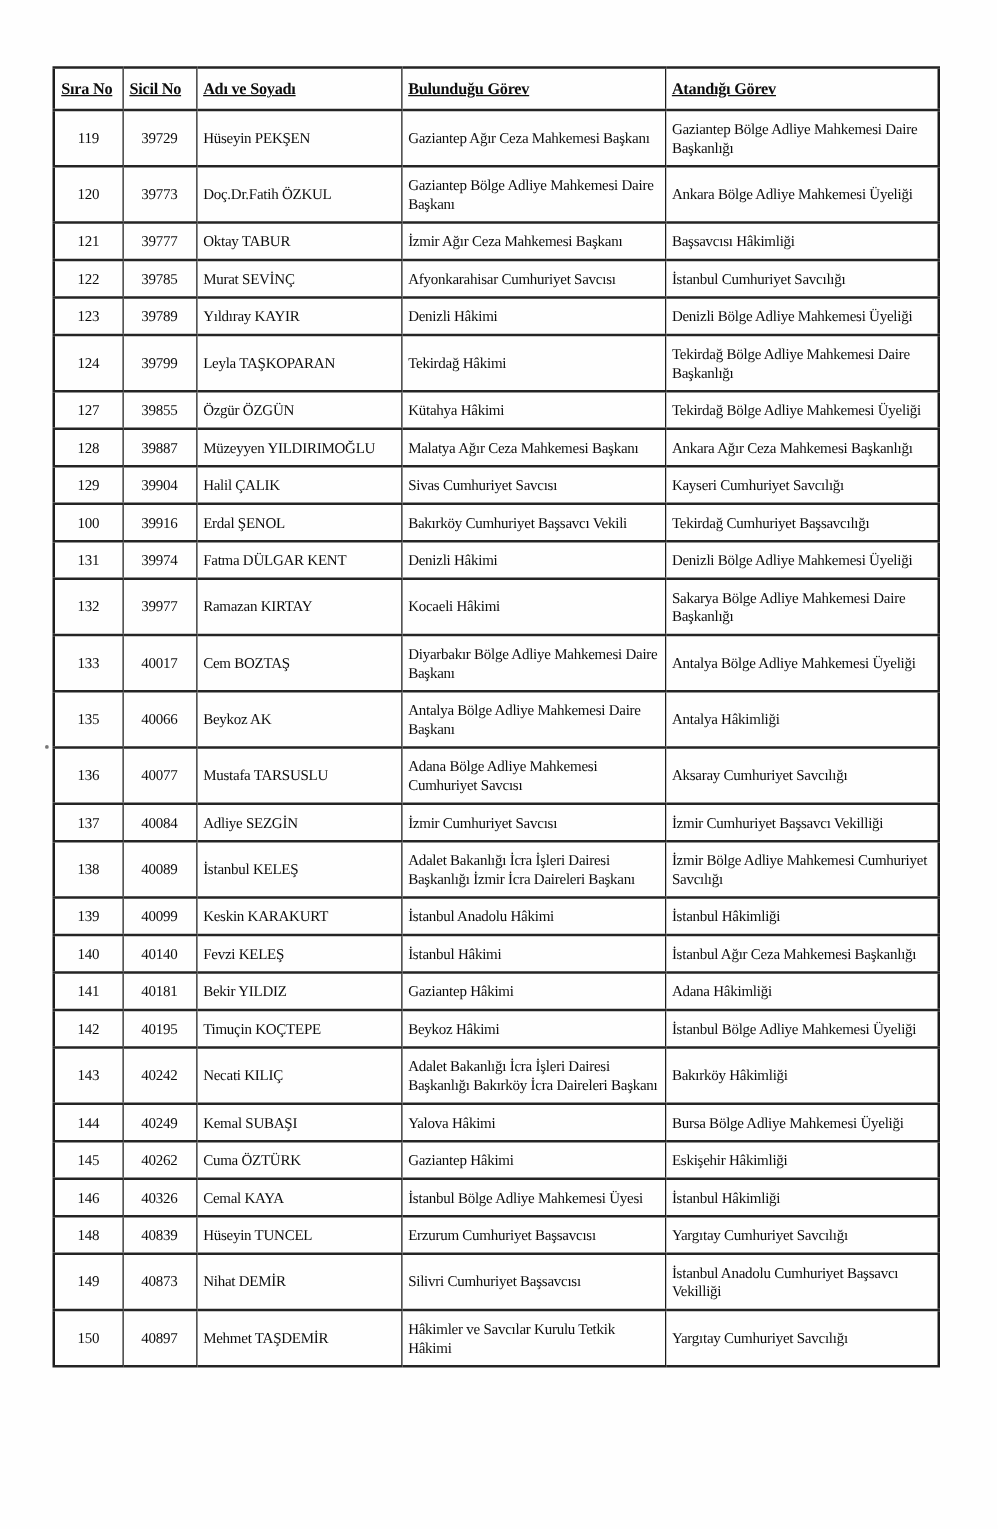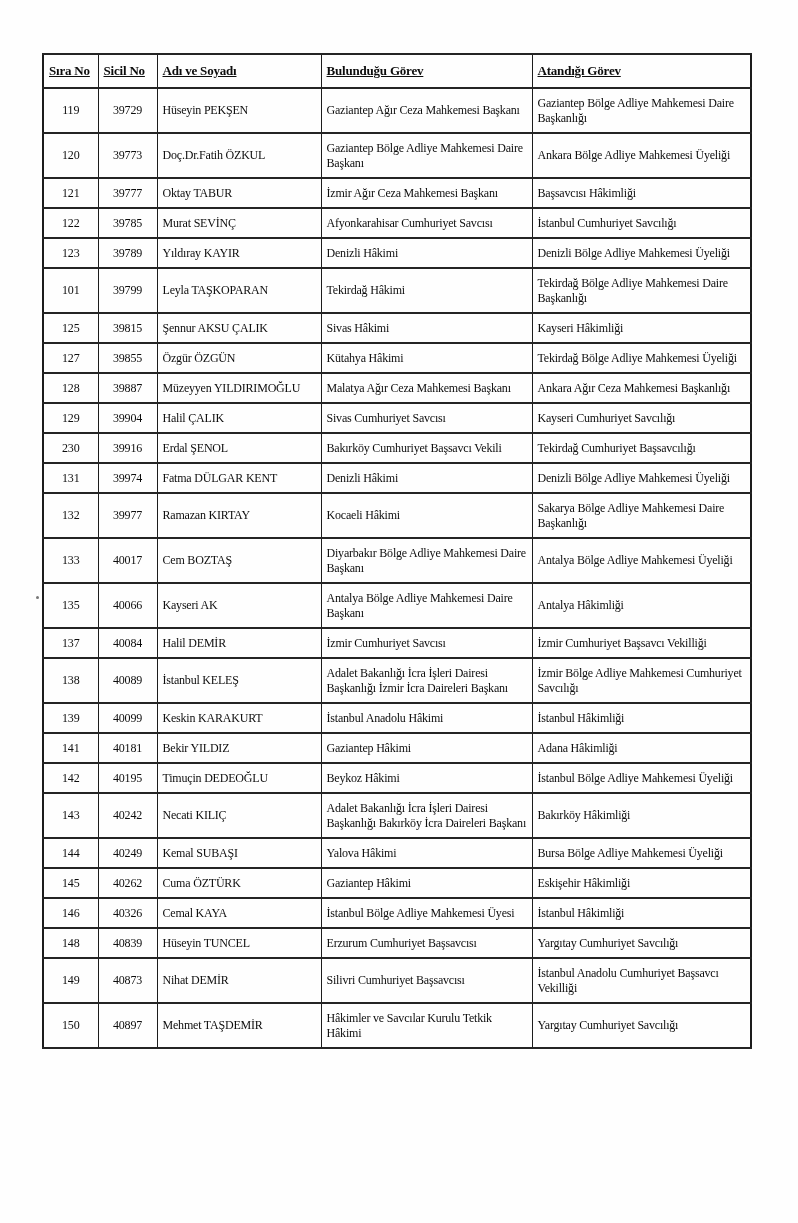--- a/index.html
+++ b/index.html
@@ -119,32 +119,25 @@
           <td class="c4">İstanbul Cumhuriyet Savcılığı</td>
         </tr>
         <tr>
           <td class="c0">123</td>
           <td class="c1">39789</td>
           <td class="c2">Yıldıray KAYIR</td>
           <td class="c3">Denizli Hâkimi</td>
           <td class="c4">Denizli Bölge Adliye Mahkemesi Üyeliği</td>
         </tr>
         <tr>
-          <td class="c0">101</td>
+          <td class="c0">124</td>
           <td class="c1">39799</td>
           <td class="c2">Leyla TAŞKOPARAN</td>
           <td class="c3">Tekirdağ Hâkimi</td>
           <td class="c4">Tekirdağ Bölge Adliye Mahkemesi Daire Başkanlığı</td>
-        </tr>
-        <tr>
-          <td class="c0">125</td>
-          <td class="c1">39815</td>
-          <td class="c2">Şennur AKSU ÇALIK</td>
-          <td class="c3">Sivas Hâkimi</td>
-          <td class="c4">Kayseri Hâkimliği</td>
         </tr>
         <tr>
           <td class="c0">127</td>
           <td class="c1">39855</td>
           <td class="c2">Özgür ÖZGÜN</td>
           <td class="c3">Kütahya Hâkimi</td>
           <td class="c4">Tekirdağ Bölge Adliye Mahkemesi Üyeliği</td>
         </tr>
         <tr>
           <td class="c0">128</td>
@@ -154,21 +147,21 @@
           <td class="c4">Ankara Ağır Ceza Mahkemesi Başkanlığı</td>
         </tr>
         <tr>
           <td class="c0">129</td>
           <td class="c1">39904</td>
           <td class="c2">Halil ÇALIK</td>
           <td class="c3">Sivas Cumhuriyet Savcısı</td>
           <td class="c4">Kayseri Cumhuriyet Savcılığı</td>
         </tr>
         <tr>
-          <td class="c0">230</td>
+          <td class="c0">100</td>
           <td class="c1">39916</td>
           <td class="c2">Erdal ŞENOL</td>
           <td class="c3">Bakırköy Cumhuriyet Başsavcı Vekili</td>
           <td class="c4">Tekirdağ Cumhuriyet Başsavcılığı</td>
         </tr>
         <tr>
           <td class="c0">131</td>
           <td class="c1">39974</td>
           <td class="c2">Fatma DÜLGAR KENT</td>
           <td class="c3">Denizli Hâkimi</td>
@@ -184,56 +177,70 @@
         <tr>
           <td class="c0">133</td>
           <td class="c1">40017</td>
           <td class="c2">Cem BOZTAŞ</td>
           <td class="c3">Diyarbakır Bölge Adliye Mahkemesi Daire Başkanı</td>
           <td class="c4">Antalya Bölge Adliye Mahkemesi Üyeliği</td>
         </tr>
         <tr>
           <td class="c0">135</td>
           <td class="c1">40066</td>
-          <td class="c2">Kayseri AK</td>
+          <td class="c2">Beykoz AK</td>
           <td class="c3">Antalya Bölge Adliye Mahkemesi Daire Başkanı</td>
           <td class="c4">Antalya Hâkimliği</td>
         </tr>
         <tr>
+          <td class="c0">136</td>
+          <td class="c1">40077</td>
+          <td class="c2">Mustafa TARSUSLU</td>
+          <td class="c3">Adana Bölge Adliye Mahkemesi Cumhuriyet Savcısı</td>
+          <td class="c4">Aksaray Cumhuriyet Savcılığı</td>
+        </tr>
+        <tr>
           <td class="c0">137</td>
           <td class="c1">40084</td>
-          <td class="c2">Halil DEMİR</td>
+          <td class="c2">Adliye SEZGİN</td>
           <td class="c3">İzmir Cumhuriyet Savcısı</td>
           <td class="c4">İzmir Cumhuriyet Başsavcı Vekilliği</td>
         </tr>
         <tr>
           <td class="c0">138</td>
           <td class="c1">40089</td>
           <td class="c2">İstanbul KELEŞ</td>
           <td class="c3">Adalet Bakanlığı İcra İşleri Dairesi Başkanlığı İzmir İcra Daireleri Başkanı</td>
           <td class="c4">İzmir Bölge Adliye Mahkemesi Cumhuriyet Savcılığı</td>
         </tr>
         <tr>
           <td class="c0">139</td>
           <td class="c1">40099</td>
           <td class="c2">Keskin KARAKURT</td>
           <td class="c3">İstanbul Anadolu Hâkimi</td>
           <td class="c4">İstanbul Hâkimliği</td>
         </tr>
         <tr>
+          <td class="c0">140</td>
+          <td class="c1">40140</td>
+          <td class="c2">Fevzi KELEŞ</td>
+          <td class="c3">İstanbul Hâkimi</td>
+          <td class="c4">İstanbul Ağır Ceza Mahkemesi Başkanlığı</td>
+        </tr>
+        <tr>
           <td class="c0">141</td>
           <td class="c1">40181</td>
           <td class="c2">Bekir YILDIZ</td>
           <td class="c3">Gaziantep Hâkimi</td>
           <td class="c4">Adana Hâkimliği</td>
         </tr>
         <tr>
           <td class="c0">142</td>
           <td class="c1">40195</td>
-          <td class="c2">Timuçin DEDEOĞLU</td>
+          <td class="c2">Timuçin KOÇTEPE</td>
           <td class="c3">Beykoz Hâkimi</td>
           <td class="c4">İstanbul Bölge Adliye Mahkemesi Üyeliği</td>
         </tr>
         <tr>
           <td class="c0">143</td>
           <td class="c1">40242</td>
           <td class="c2">Necati KILIÇ</td>
           <td class="c3">Adalet Bakanlığı İcra İşleri Dairesi Başkanlığı Bakırköy İcra Daireleri Başkanı</td>
           <td class="c4">Bakırköy Hâkimliği</td>
         </tr>

